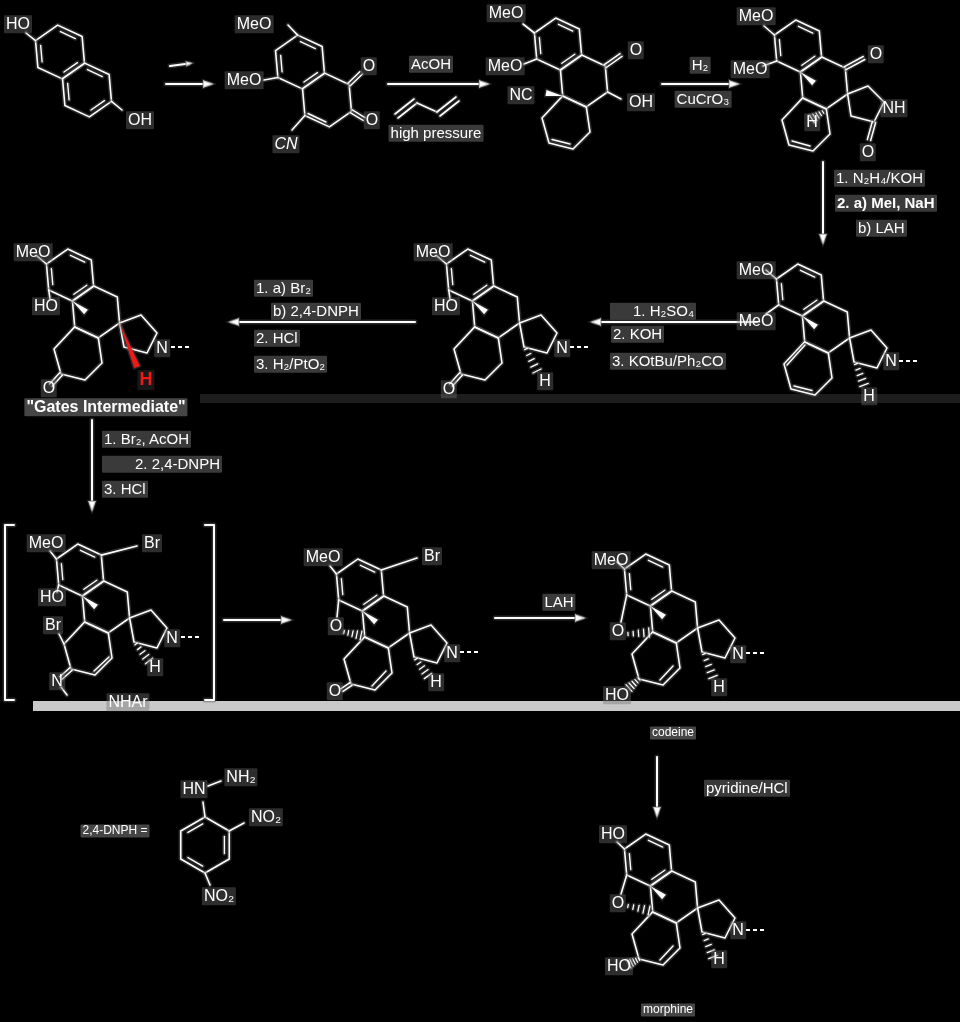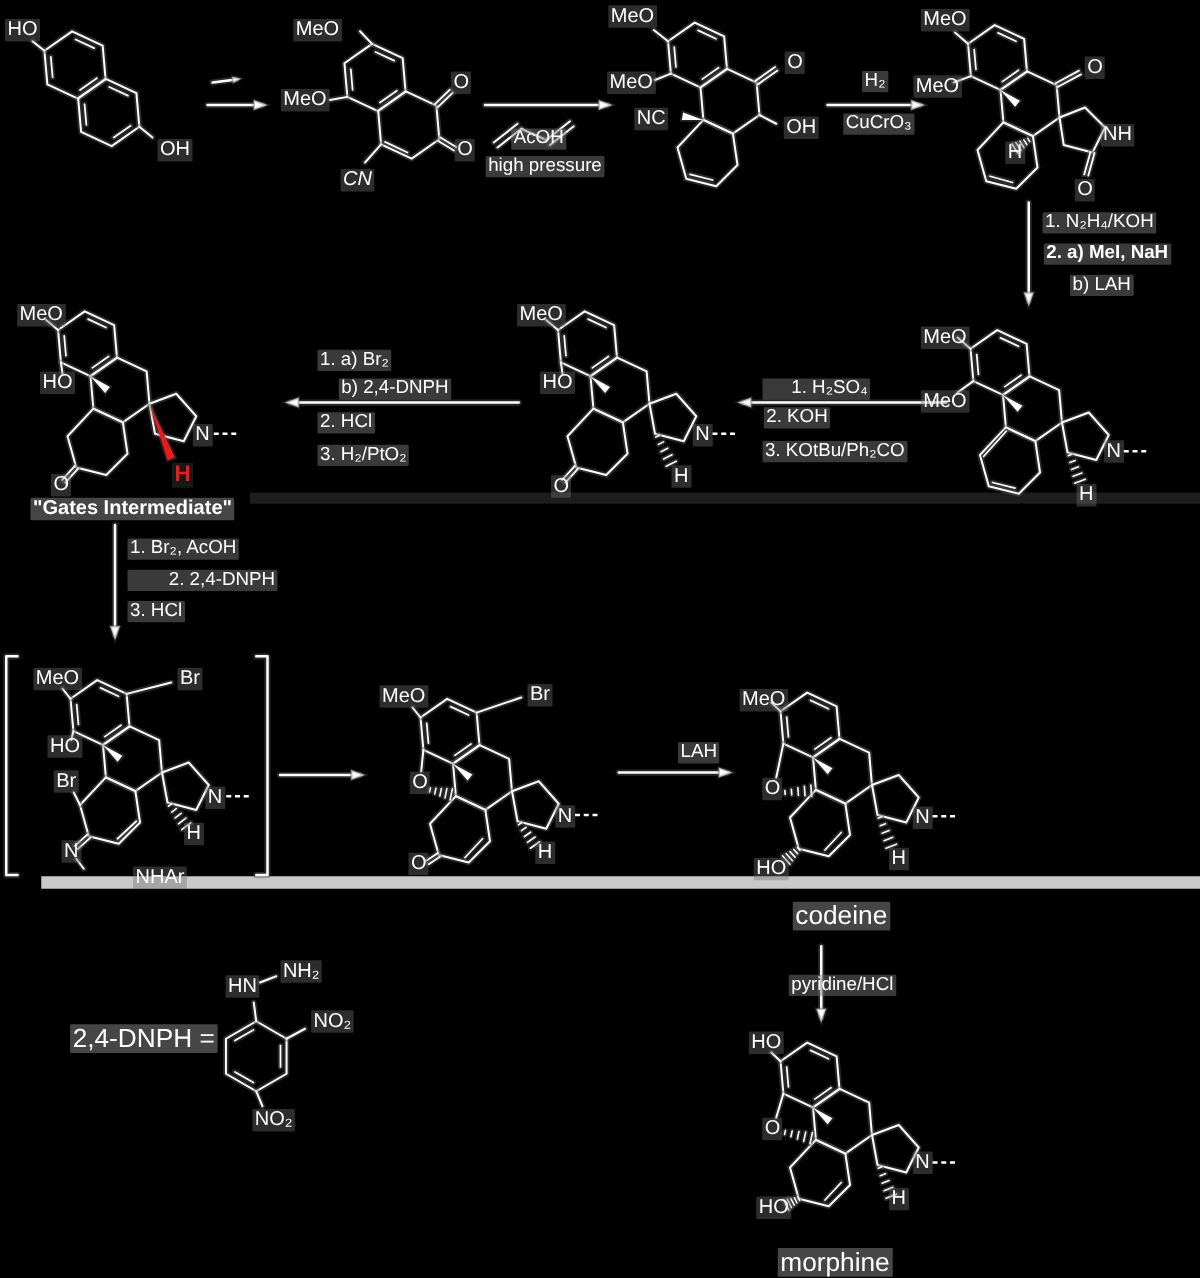--- a/index.html
+++ b/index.html
@@ -6,21 +6,21 @@
   #scheme{position:relative;width:960px;height:1022px;background:#000;overflow:hidden;
           font-family:"Liberation Sans",sans-serif;}
   #art{position:absolute;left:0;top:0;}
   #labels{position:absolute;left:0;top:0;width:960px;height:1022px;}
   .lbl{position:absolute;color:#fff;font-family:"Liberation Sans",sans-serif;font-size:16px;
        line-height:1.1;white-space:nowrap;background:rgba(112,112,112,.40);
        padding:0 2px;border-radius:1px;}
   .atom{transform:translate(-50%,-50%);}
   .center{transform:translate(-50%,-50%);font-size:15px;background:rgba(122,122,122,.48);}
   .reagent{transform:translate(0,-50%);font-size:15px;background:rgba(122,122,122,.48);}
-  .name{transform:translate(-50%,-50%);font-size:21px;background:rgba(140,140,140,.5);}
+  .name{transform:translate(-50%,-50%);font-size:12px;background:rgba(140,140,140,.5);}
   .namebold{transform:translate(-50%,-50%);font-size:16px;font-weight:bold;background:rgba(140,140,140,.5);}
   .red{transform:translate(-50%,-50%);color:#f11818;font-weight:bold;font-size:18px;
        background:rgba(110,110,110,.22);}
 </style>
 </head>
 <body>
 
 <div id="scheme">
   <svg id="art" width="960" height="1022" viewBox="0 0 960 1022">
       <g>
@@ -549,21 +549,21 @@
       </g>
     </svg>
   <div id="labels">
       <div class="lbl atom" style="left: 18px; top: 24px;">HO</div>
       <div class="lbl atom" style="left: 140px; top: 120px;">OH</div>
       <div class="lbl atom" style="left: 254px; top: 24px;">MeO</div>
       <div class="lbl atom" style="left: 244px; top: 80px;">MeO</div>
       <div class="lbl atom" style="left: 286px; top: 144px; font-style: italic;">CN</div>
       <div class="lbl atom" style="left: 369px; top: 66px;">O</div>
       <div class="lbl atom" style="left: 372px; top: 120px;">O</div>
-      <div class="lbl center" style="left: 431px; top: 64px; margin-top: 47px;">AcOH</div>
+      <div class="lbl center" style="left: 431px; top: 64px;">AcOH</div>
       <div class="lbl center" style="left: 436px; top: 133px;">high pressure</div>
       <div class="lbl atom" style="left: 506px; top: 13px;">MeO</div>
       <div class="lbl atom" style="left: 505px; top: 66px;">MeO</div>
       <div class="lbl atom" style="left: 636px; top: 50px;">O</div>
       <div class="lbl atom" style="left: 641px; top: 102px;">OH</div>
       <div class="lbl atom" style="left: 521px; top: 95px;">NC</div>
       <div class="lbl center" style="left: 700px; top: 65px;">H₂</div>
       <div class="lbl center" style="left: 703px; top: 99px;">CuCrO₃</div>
       <div class="lbl atom" style="left: 756px; top: 16px;">MeO</div>
       <div class="lbl atom" style="left: 750px; top: 69px;">MeO</div>
@@ -613,21 +613,21 @@
       <div class="lbl atom" style="left: 335px; top: 691px;">O</div>
       <div class="lbl atom" style="left: 452px; top: 653px;">N</div>
       <div class="lbl atom" style="left: 436px; top: 682px;">H</div>
       <div class="lbl center" style="left: 531px; top: 602px; margin-left: 28px;">LAH</div>
       <div class="lbl atom" style="left: 611px; top: 560px;">MeO</div>
       <div class="lbl atom" style="left: 618px; top: 631px;">O</div>
       <div class="lbl atom" style="left: 617px; top: 695px;">HO</div>
       <div class="lbl atom" style="left: 738px; top: 654px;">N</div>
       <div class="lbl atom" style="left: 719px; top: 687px;">H</div>
       <div class="lbl name" style="left: 673px; top: 733px;">codeine</div>
-      <div class="lbl reagent" style="left: 631px; top: 788px;">pyridine/HCl</div>
+      <div class="lbl reagent" style="left: 704px; top: 788px;">pyridine/HCl</div>
       <div class="lbl atom" style="left: 613px; top: 834px;">HO</div>
       <div class="lbl atom" style="left: 618px; top: 903px;">O</div>
       <div class="lbl atom" style="left: 619px; top: 966px;">HO</div>
       <div class="lbl atom" style="left: 738px; top: 930px;">N</div>
       <div class="lbl atom" style="left: 719px; top: 959px;">H</div>
       <div class="lbl name" style="left: 668px; top: 1010px;">morphine</div>
       <div class="lbl name" style="left: 115px; top: 831px;">2,4-DNPH =</div>
       <div class="lbl atom" style="left: 194px; top: 789px;">HN</div>
       <div class="lbl atom" style="left: 241px; top: 777px;">NH₂</div>
       <div class="lbl atom" style="left: 266px; top: 817px;">NO₂</div>

